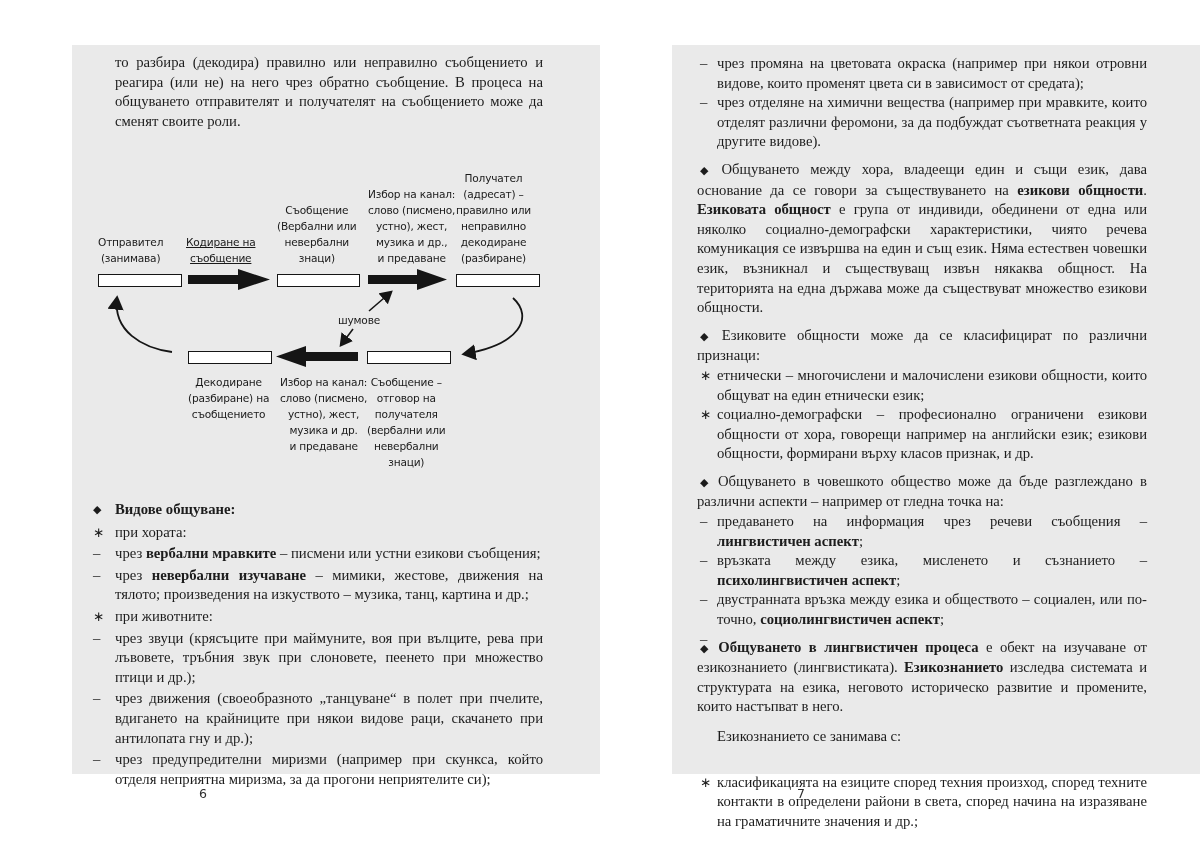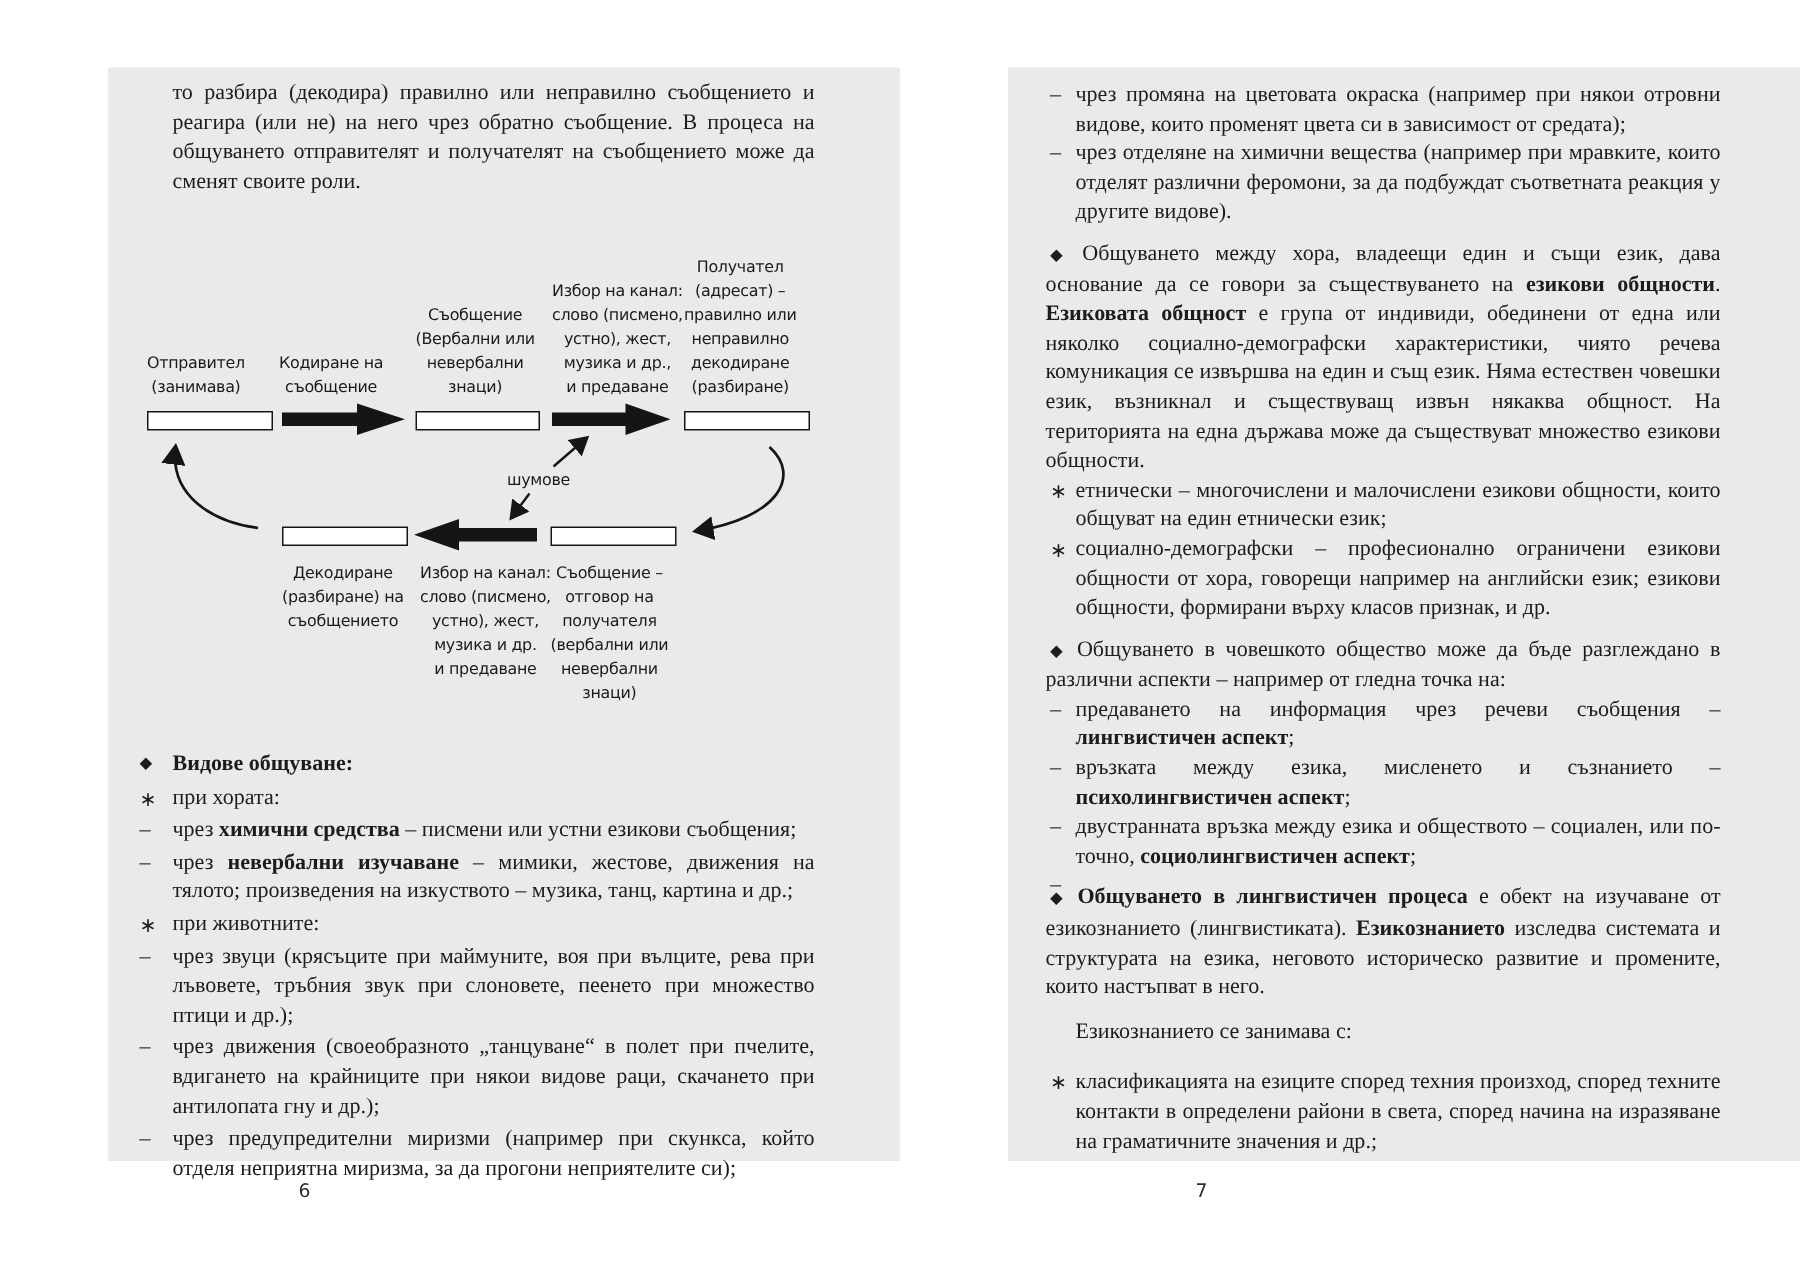--- a/index.html
+++ b/index.html
@@ -25,38 +25,38 @@
   .intro{position:absolute;left:43px;right:57px;top:8px;margin:0;}
   
   .diagram{position:absolute;left:0;top:120px;width:528px;height:312px;}
   .diagram svg{position:absolute;left:0;top:0;}
   .dbox{position:absolute;height:11px;background:#ffffff;border:1.6px solid #151515;}
   .dlbl{
     position:absolute;font-family:"DejaVu Sans",sans-serif;font-size:10.6px;
     line-height:16px;white-space:pre-line;color:var(--dink);letter-spacing:-0.2px;text-align:center;
   }
   .tl{bottom:211px;}
-  .tl0{left:26px;}.tl1{left:114px;}.tl2{left:205px;}.tl3{left:296px;}.tl4{left:384px;}
+  .tl0{left:26px;}.tl1{left:114px;text-decoration:underline;}.tl2{left:205px;}.tl3{left:296px;}.tl4{left:384px;}
   .bl{top:209px;}
   .bl0{left:116px;}.bl1{left:208px;}.bl2{left:295px;}
   .noise{left:266px;top:147px;}
   
   .vlist{position:absolute;left:43px;right:57px;top:455px;}
   .lh{position:relative;margin:0 0 3px 0;}
   .lh .tx{font-weight:bold;}
   .li{position:relative;margin:0 0 2px 0;text-align:justify;}
   .mkh{position:absolute;left:-22px;top:0;width:18px;}
   .dm{font-size:11px;}
   .ast{font-size:13.5px;}
   
   .rli{position:relative;padding-left:20px;text-align:justify;margin:0;}
   .rli .mk{position:absolute;left:3px;top:0;}
   .pd{text-align:justify;text-indent:3px;margin:8px 0 0 0;}
   .pd .mk{padding-right:6px;}
-  .pp{text-indent:20px;margin:10px 0 14px 0;}
+  .pp{text-indent:20px;margin:10px 0 26px 0;}
   
   .pnum{
     position:absolute;top:786px;width:50px;text-align:center;
     font-family:"DejaVu Sans",sans-serif;font-size:12.5px;color:#2e2e2e;
   }
   .pnum.l{left:178px;}
   .pnum.r{left:776px;}
 </style>
 </head>
 <body>
@@ -134,21 +134,21 @@
       <div class="lh">
         <span class="mkh dm">◆</span>
         <span class="tx">Видове общуване:</span>
       </div>
       <div class="li">
         <span class="mkh ast">∗</span>
         <span class="tx"><span>при хората:</span></span>
       </div>
       <div class="li">
         <span class="mkh">–</span>
-        <span class="tx"><span>чрез </span><span class="b">химични средства</span><span> – писмени или устни езикови съобщения;</span></span>
+        <span class="tx"><span>чрез </span><span class="b">вербални мравките</span><span> – писмени или устни езикови съобщения;</span></span>
       </div>
       <div class="li">
         <span class="mkh">–</span>
         <span class="tx"><span>чрез </span><span class="b">невербални изучаване</span><span> – мимики, жестове, движения на тялото; произведения на изкуството – музика, танц, картина и др.;</span></span>
       </div>
       <div class="li">
         <span class="mkh ast">∗</span>
         <span class="tx"><span>при животните:</span></span>
       </div>
       <div class="li">
@@ -170,20 +170,23 @@
     <div class="rli">
       <span class="mk">–</span>
       <span><span>чрез промяна на цветовата окраска (например при някои отровни видове, които променят цвета си в зависимост от средата);</span></span>
     </div>
     <div class="rli">
       <span class="mk">–</span>
       <span><span>чрез отделяне на химични вещества (например при мравките, които отделят различни феромони, за да подбуждат съответната реакция у другите видове).</span></span>
     </div>
     <p class="pd">
       <span class="mk dm">◆</span><span><span>Общуването между хора, владеещи един и същи език, дава основание да се говори за съществуването на </span><span class="b">езикови общности</span><span>. </span><span class="b">Езиковата общност</span><span> е група от индивиди, обединени от една или няколко социално-демографски характеристики, чиято речева комуникация се извършва на един и същ език. Няма естествен човешки език, възникнал и съществуващ извън някаква общност. На територията на една държава може да съществуват множество езикови общности.</span></span>
+    </p>
+    <p class="pd">
+      <span class="mk dm">◆</span><span><span>Езиковите общности може да се класифицират по различни признаци:</span></span>
     </p>
     <div class="rli">
       <span class="mk ast">∗</span>
       <span><span>етнически – многочислени и малочислени езикови общности, които общуват на един етнически език;</span></span>
     </div>
     <div class="rli">
       <span class="mk ast">∗</span>
       <span><span>социално-демографски – професионално ограничени езикови общности от хора, говорещи например на английски език; езикови общности, формирани върху класов признак, и др.</span></span>
     </div>
     <p class="pd">

